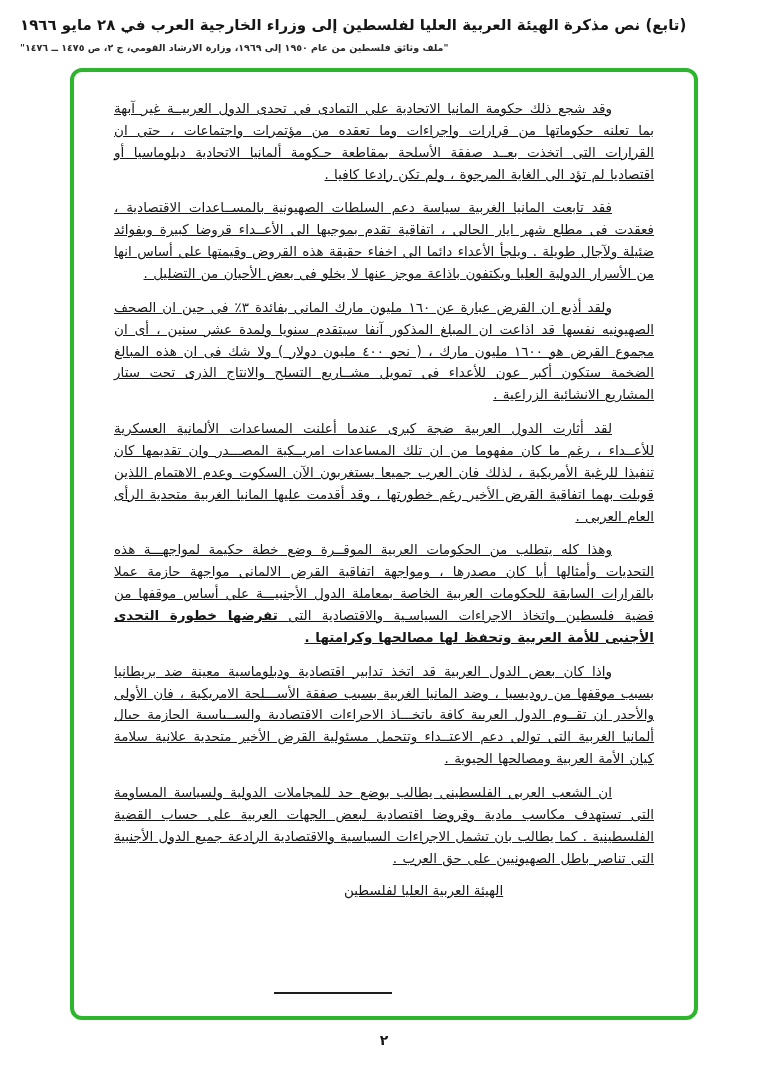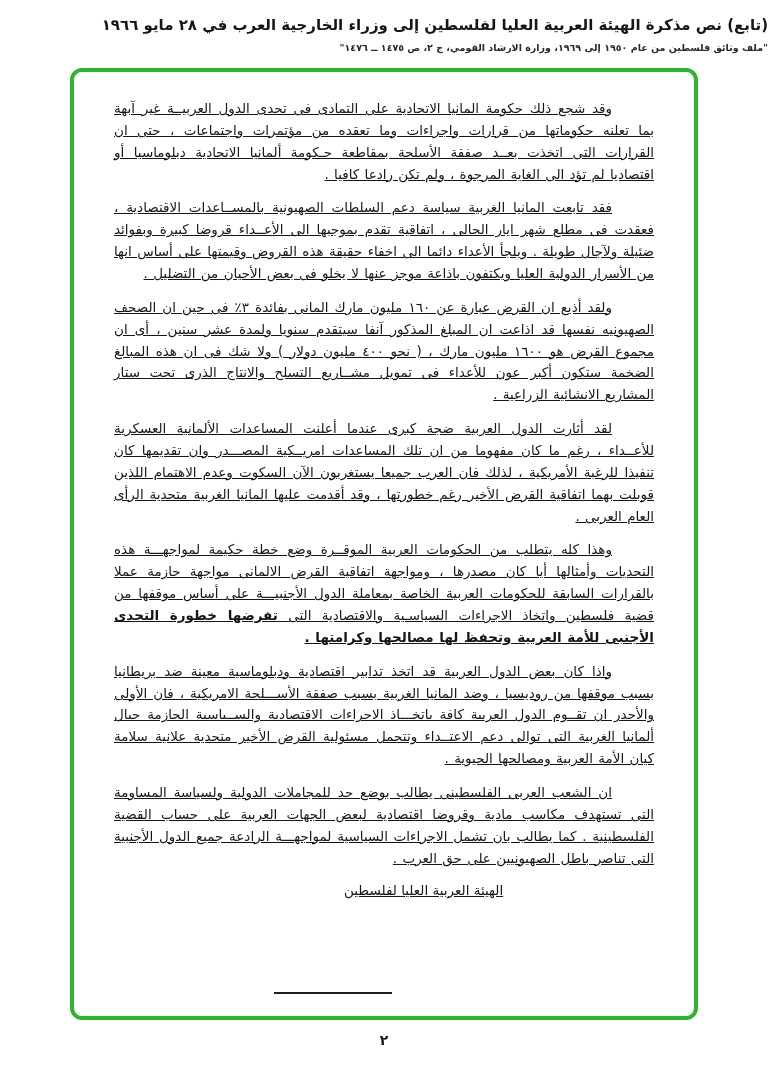--- a/index.html
+++ b/index.html
@@ -11,22 +11,23 @@
   html,body{
     width:768px;height:1085px;
     background:var(--paper);
     overflow:hidden;
     font-family:"DejaVu Sans",sans-serif;
     color:var(--text);
   }
   .page{width:768px;height:1085px;position:relative;}
   .header{
     padding-top:16px;
-    text-align:right;
+    text-align:left;
     direction:rtl;
+    padding-left:20px;
   }
   .doc-title{
     font-size:15px;
     font-weight:bold;
     letter-spacing:0.2px;
   }
   .doc-source{
     margin-top:8px;
     font-size:9.5px;
     font-weight:bold;
@@ -95,21 +96,21 @@
     <p class="para"><span>فقد تابعت المانيا الغربية سياسة دعم السلطات الصهيونية بالمســاعدات الاقتصادية ، فعقدت فى مطلع شهر ايار الحالى ، اتفاقية تقدم بموجبها الى الأعــداء قروضا كبيرة وبفوائد ضئيلة ولآجال طويلة . ويلجأ الأعداء دائما الى اخفاء حقيقة هذه القروض وقيمتها على أساس انها من الأسرار الدولية العليا ويكتفون باذاعة موجز عنها لا يخلو فى بعض الأحيان من التضليل .</span></p>
 
     <p class="para"><span>ولقد أذيع ان القرض عبارة عن ١٦٠ مليون مارك المانى بفائدة ٣٪ فى حين ان الصحف الصهيونيه نفسها قد اذاعت ان المبلغ المذكور آنفا سيتقدم سنويا ولمدة عشر سنين ، أى ان مجموع القرض هو ١٦٠٠ مليون مارك ، ( نحو ٤٠٠ مليون دولار ) ولا شك فى ان هذه المبالغ الضخمة ستكون أكبر عون للأعداء فى تمويل مشــاريع التسلح والانتاج الذرى تحت ستار المشاريع الانشائية الزراعية .</span></p>
 
     <p class="para"><span>لقد أثارت الدول العربية ضجة كبرى عندما أعلنت المساعدات الألمانية العسكرية للأعــداء ، رغم ما كان مفهوما من ان تلك المساعدات امريــكية المصـــدر وان تقديمها كان تنفيذا للرغبة الأمريكية ، لذلك فان العرب جميعا يستغربون الآن السكوت وعدم الاهتمام اللذين قوبلت بهما اتفاقية القرض الأخير رغم خطورتها ، وقد أقدمت عليها المانيا الغربية متحدية الرأى العام العربى .</span></p>
 
     <p class="para"><span>وهذا كله يتطلب من الحكومات العربية الموقــرة وضع خطة حكيمة لمواجهـــة هذه التحديات وأمثالها أيا كان مصدرها ، ومواجهة اتفاقية القرض الالمانى مواجهة حازمة عملا بالقرارات السابقة للحكومات العربية الخاصة بمعاملة الدول الأجنبيـــة على أساس موقفها من قضية فلسطين واتخاذ الاجراءات السياسـية والاقتصادية التى</span> <span class="bold">تفرضها خطورة التحدى الأجنبى للأمة العربية وتحفظ لها مصالحها وكرامتها .</span></p>
 
     <p class="para"><span>واذا كان بعض الدول العربية قد اتخذ تدابير اقتصادية ودبلوماسية معينة ضد بريطانيا بسبب موقفها من روديسيا ، وضد المانيا الغربية بسبب صفقة الأســـلحة الامريكية ، فان الأولى والأجدر ان تقــوم الدول العربية كافة باتخـــاذ الاجراءات الاقتصادية والســياسية الحازمة حيال ألمانيا الغربية التى توالى دعم الاعتــداء وتتحمل مسئولية القرض الأخير متحدية علانية سلامة كيان الأمة العربية ومصالحها الحيوية .</span></p>
 
-    <p class="para"><span>ان الشعب العربى الفلسطينى يطالب بوضع حد للمجاملات الدولية ولسياسة المساومة التى تستهدف مكاسب مادية وقروضا اقتصادية لبعض الجهات العربية على حساب القضية الفلسطينية . كما يطالب بان تشمل الاجراءات السياسية لمواجهـــة الرادعة جميع الدول الأجنبية التى تناصر باطل الصهيونيين على حق العرب .</span></p>
+    <p class="para"><span>ان الشعب العربى الفلسطينى يطالب بوضع حد للمجاملات الدولية ولسياسة المساومة التى تستهدف مكاسب مادية وقروضا اقتصادية لبعض الجهات العربية على حساب القضية الفلسطينية . كما يطالب بان تشمل الاجراءات السياسية والاقتصادية الرادعة جميع الدول الأجنبية التى تناصر باطل الصهيونيين على حق العرب .</span></p>
 
     <div class="signature">الهيئة العربية العليا لفلسطين</div>
 
     <div class="divider"></div>
 
   </div>
 
   <div class="page-number">٢</div>
 
 </div>

